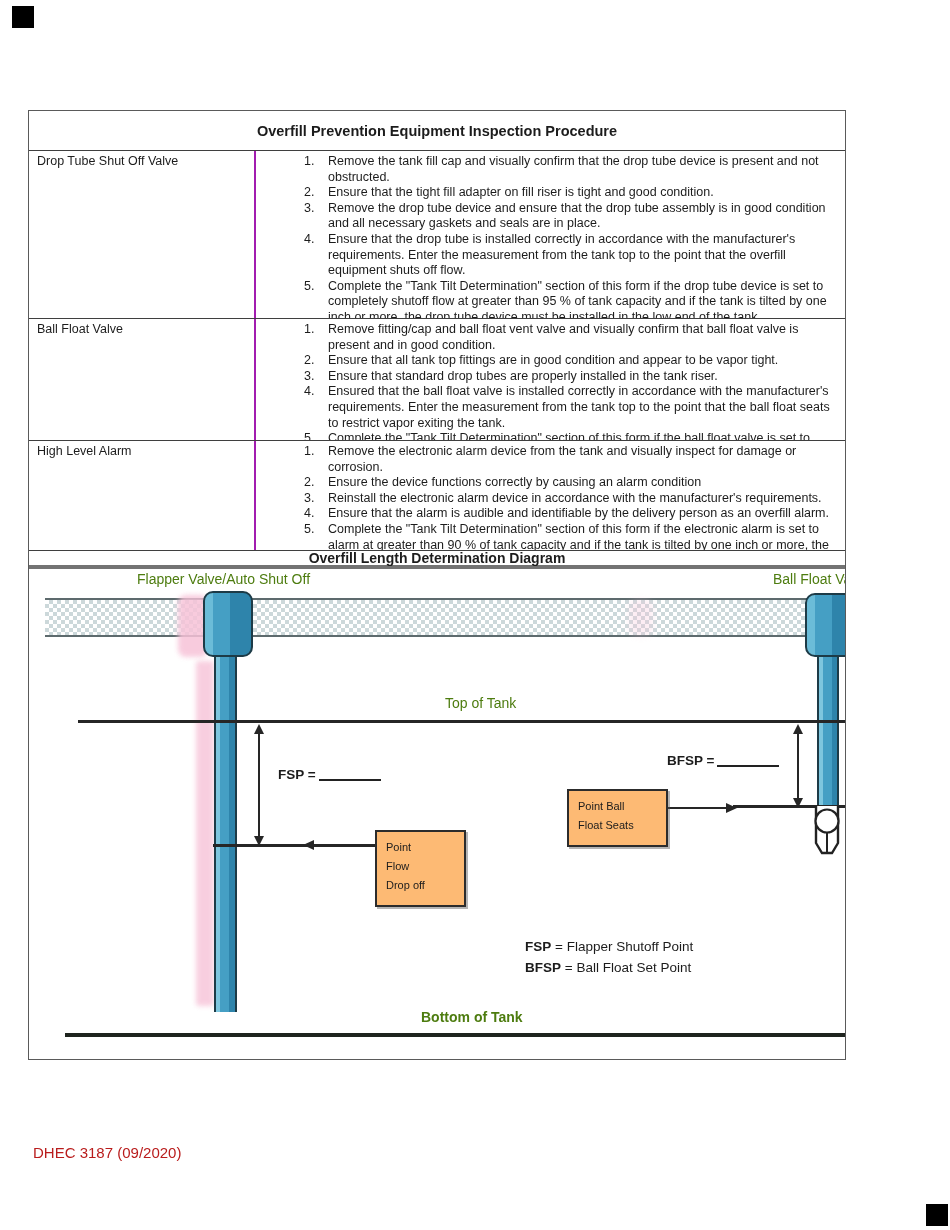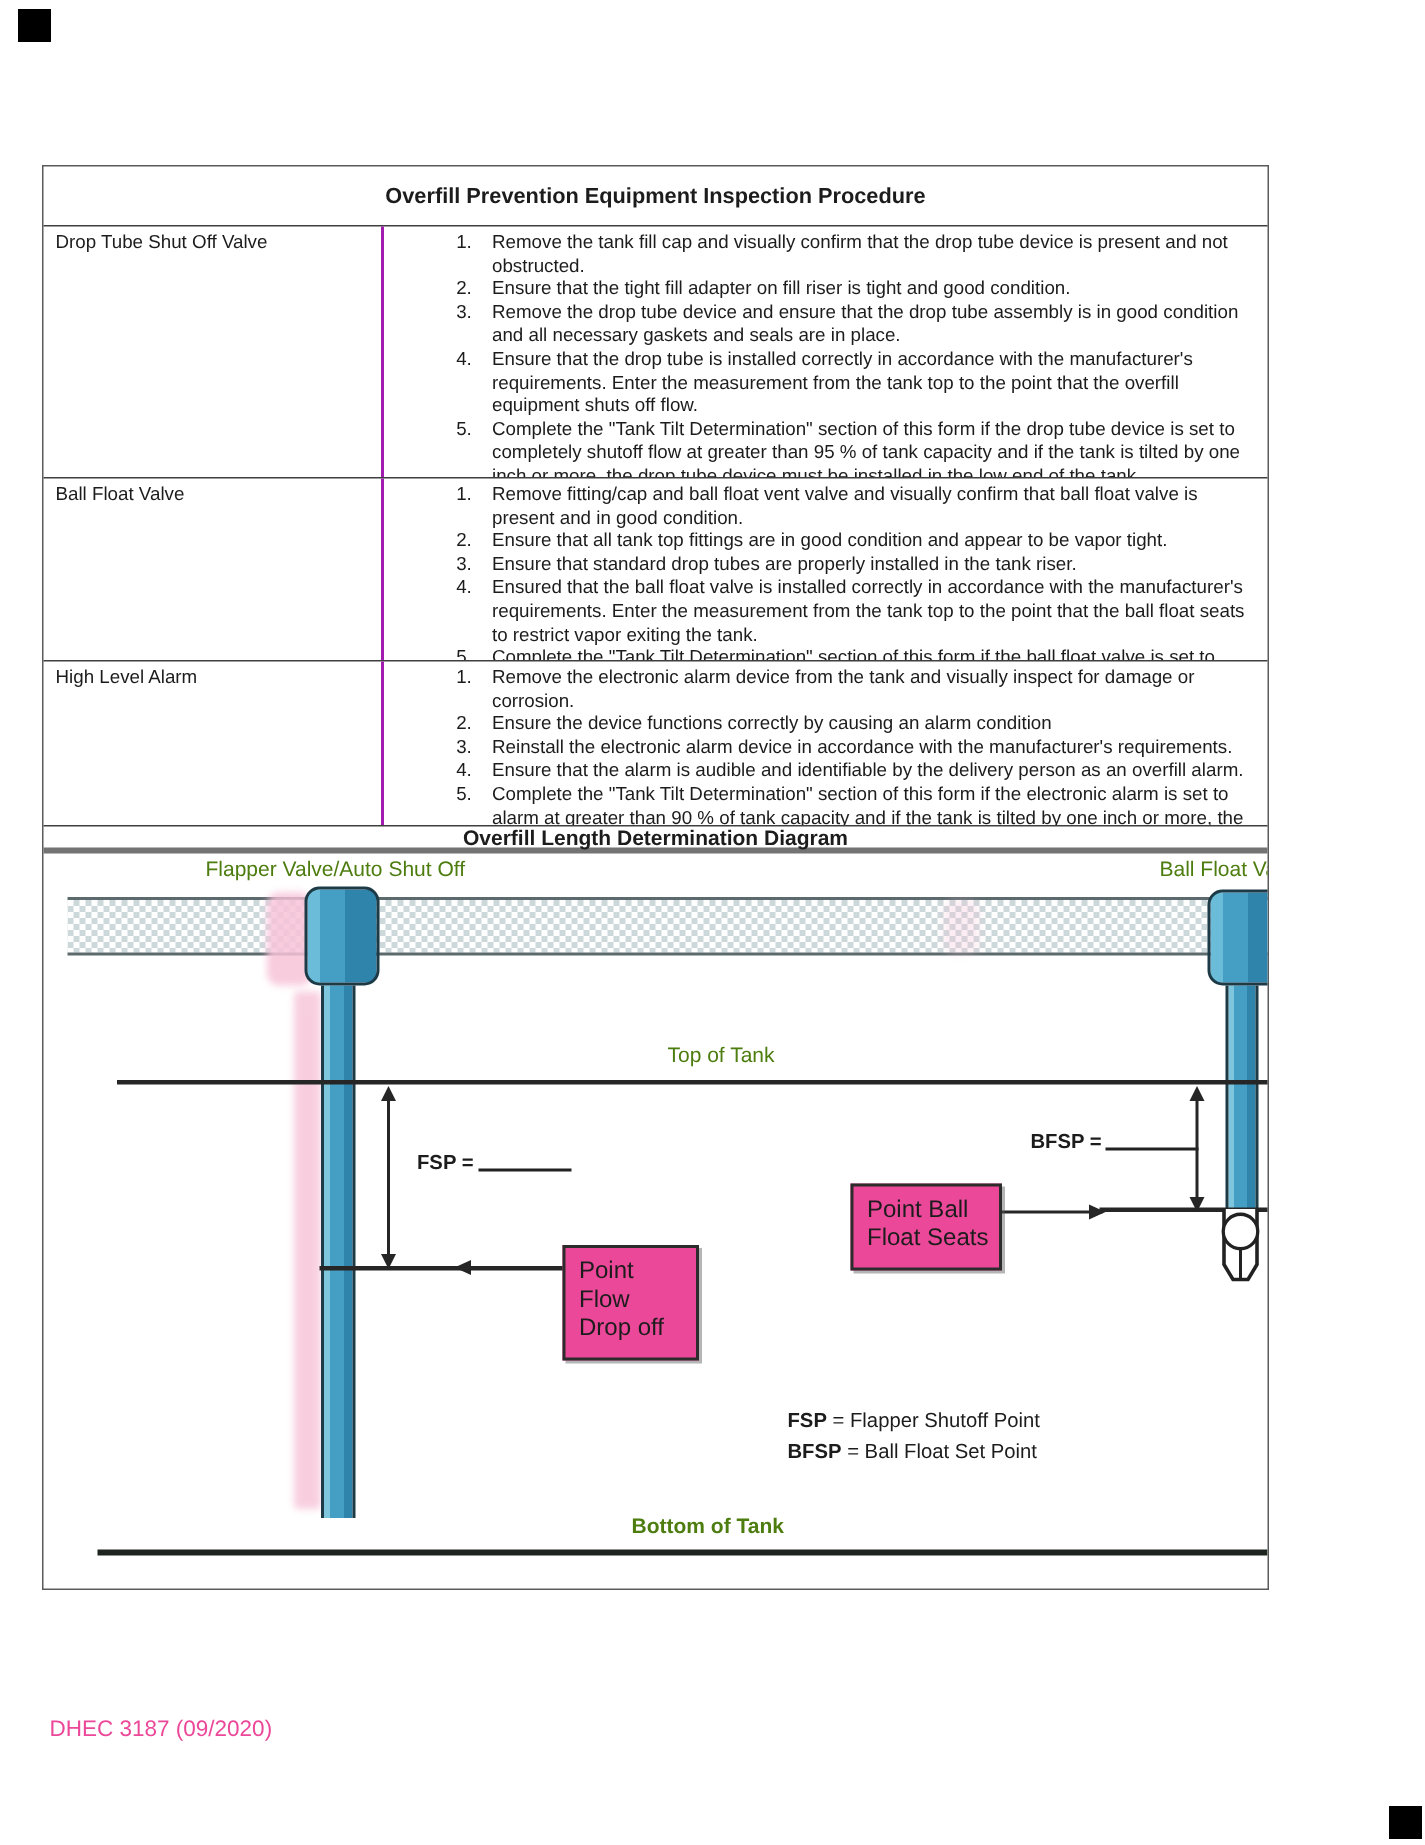--- a/index.html
+++ b/index.html
@@ -68,30 +68,30 @@
   .tri { position:absolute; width:0; height:0; }
   .tri-up   { border-left:5px solid transparent; border-right:5px solid transparent; border-bottom:10px solid #262626; }
   .tri-down { border-left:5px solid transparent; border-right:5px solid transparent; border-top:10px solid #262626; }
   .tri-left { border-top:5px solid transparent; border-bottom:5px solid transparent; border-right:11px solid #262626; }
   .tri-right{ border-top:5px solid transparent; border-bottom:5px solid transparent; border-left:11px solid #262626; }
 
   .field { position:absolute; font-size:13.5px; font-weight:bold; white-space:nowrap; }
   .blank { display:inline-block; width:62px; height:14px; border-bottom:2px solid #222; margin-left:3px; vertical-align:-2px; }
 
   .callout {
-    position:absolute; background:#ec4899; border:2px solid #2c2c2c;
+    position:absolute; background:#fdba74; border:2px solid #2c2c2c;
     box-shadow:2px 2px 0 rgba(90,90,90,.45);
-    font-size:16px; line-height:19px; padding:6px 6px 4px 9px; z-index:5;
+    font-size:11px; line-height:19px; padding:6px 6px 4px 9px; z-index:5;
   }
   .callout div { white-space:nowrap; }
 
   .legend { position:absolute; left:496px; top:368px; font-size:13.5px; line-height:20.5px; }
   .legend b { font-weight:bold; }
 
-  .footer { position:absolute; left:33px; top:1144px; font-size:15px; color:#ec4899; }
+  .footer { position:absolute; left:33px; top:1144px; font-size:15px; color:#b91c1c; }
 </style>
 </head>
 <body>
 
 <div class="corner-mark tl"></div>
 
 <div class="doc-table">
   <div class="t-title">Overfill Prevention Equipment Inspection Procedure</div>
 
   <div class="t-rows">
@@ -184,21 +184,21 @@
     </div>
     <div class="field" style="left:249px; top:198px;">
       <span>FSP =</span><span class="blank"></span>
     </div>
 
     <div class="varrow" style="left:762px; top:155px; height:84px; z-index:3;">
       <div class="vline"></div>
       <div class="tri tri-up" style="left:2px; top:0;"></div>
       <div class="tri tri-down" style="left:2px; bottom:0;"></div>
     </div>
-    <div class="field" style="left:634px; top:184px;padding-left:24px;">
+    <div class="field" style="left:614px; top:184px;padding-left:24px;">
       <span>BFSP =</span><span class="blank"></span>
     </div>
 
     <div class="hline" style="left:704px; top:236px; width:141px; height:3px; z-index:2;"></div>
     <div class="hline" style="left:638px; top:238px; width:68px; height:2px;"></div>
     <div class="tri tri-right" style="left:697px; top:234px;"></div>
     <div class="callout" style="left:538px; top:220px; width:101px; height:58px;">
 
     <div>Point Ball</div>
         <div>Float Seats</div>

